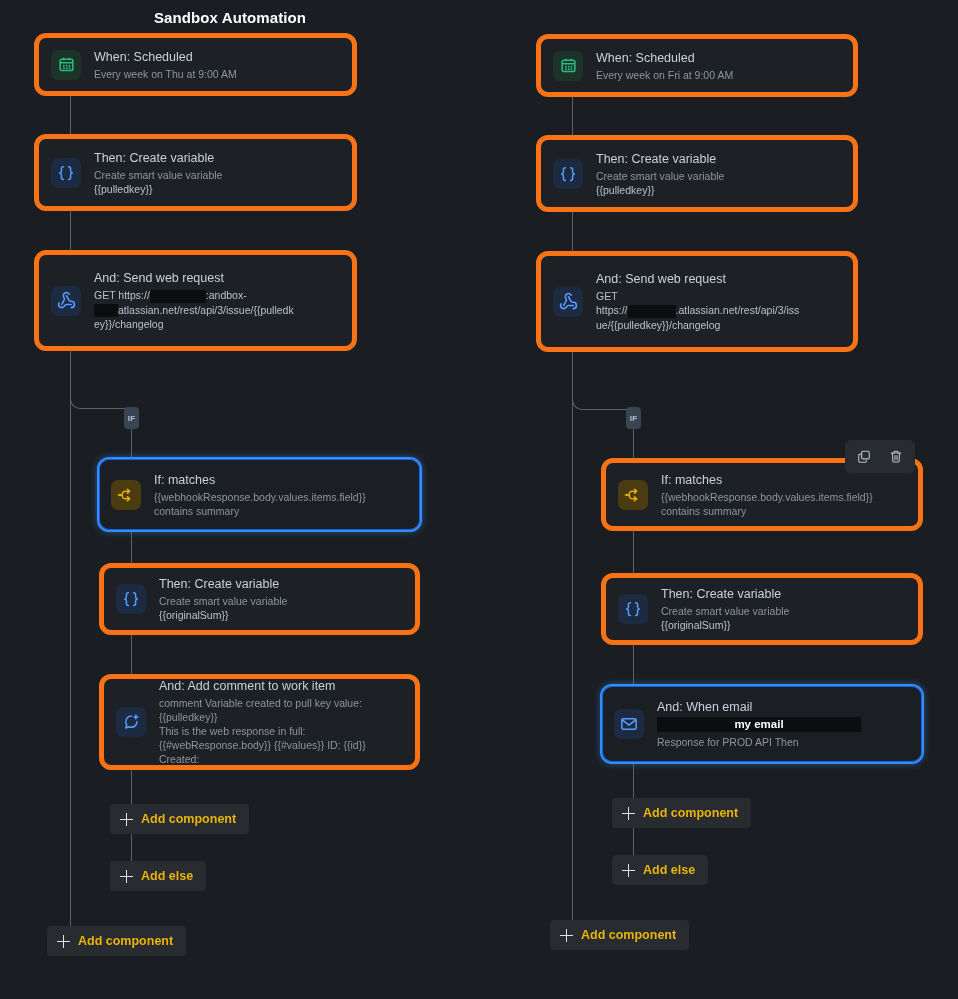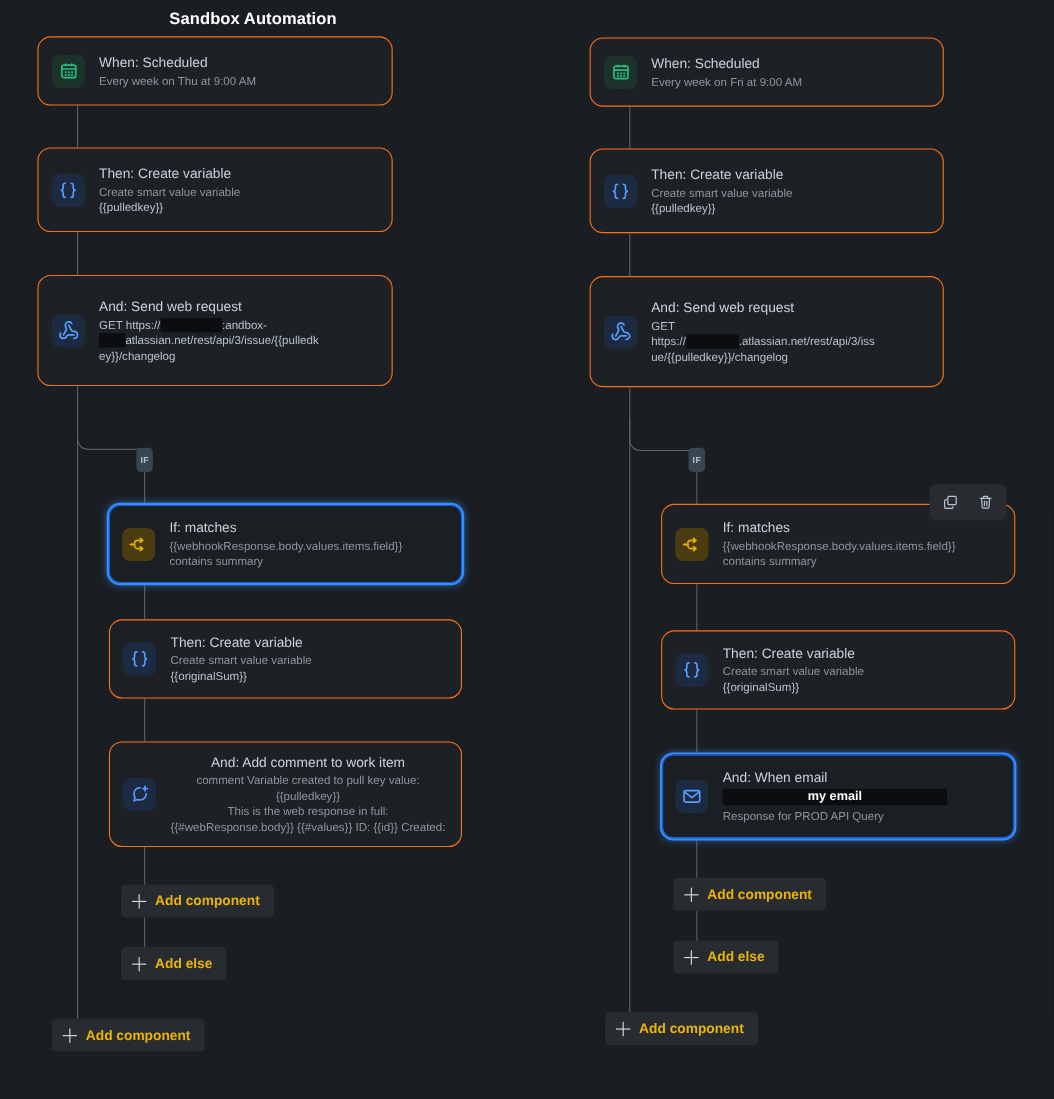--- a/index.html
+++ b/index.html
@@ -52,21 +52,21 @@
     font-size: 8px;
     font-weight: 600;
     display: flex; align-items: center; justify-content: center;
     letter-spacing: .3px;
   }
 
   
   .card {
     position: absolute;
     background: #1d2125;
-    border: 1px solid #f97316;
+    border: 5px solid #f97316;
     border-radius: 12px;
     display: flex;
     align-items: center;
     padding: 10px 14px 10px 12px;
   }
   .card.selected {
     border: 2px solid #388bff;
     background: #1b1f24;
     box-shadow: 0 0 0 1px #0c66e4 inset, 0 0 7px rgba(56,139,255,.45);
   }
@@ -257,21 +257,21 @@
         <path d="M15.5 3.5c2 0 2.6 1 2.6 2.6v3c0 1.4.8 2.4 2.2 2.9-1.4.5-2.2 1.5-2.2 2.9v3c0 1.6-.6 2.6-2.6 2.6"></path>
       </svg>
     </span>
     <div class="card-body">
       <div class="card-title">Then: Create variable</div>
       <div class="card-sub">Create smart value variable</div>
       <div class="card-sub mono-strong">{{originalSum}}</div>
     </div>
   </div>
 
-  <div class="card" style="left:99px; top:674px; width:321px; height:96px;text-align:center;">
+  <div class="card" style="left:99px; top:674px; width:321px; height:96px;">
     <span class="card-icon ic-blue">
       <svg width="18" height="18" viewBox="0 0 24 24" fill="none" stroke="#579dff" stroke-width="2" stroke-linecap="round" stroke-linejoin="round">
         <path d="M20 11.5a7.5 7.5 0 0 1-7.5 7.5c-1 0-2-.2-2.9-.6L5 20l1.3-4a7.3 7.3 0 0 1-1.3-4.2A7.5 7.5 0 0 1 12.5 4"></path>
         <line x1="18.5" y1="2.5" x2="18.5" y2="8"></line>
         <line x1="15.8" y1="5.2" x2="21.2" y2="5.2"></line>
       </svg>
     </span>
     <div class="card-body">
       <div class="card-title">And: Add comment to work item</div>
       <div class="card-sub">comment Variable created to pull key value: {{pulledkey}}</div>
@@ -409,21 +409,21 @@
   <div class="card selected" style="left:600px; top:684px; width:324px; height:80px;">
     <span class="card-icon ic-blue">
       <svg width="18" height="18" viewBox="0 0 24 24" fill="none" stroke="#579dff" stroke-width="2" stroke-linecap="round" stroke-linejoin="round">
         <rect x="2.5" y="5" width="19" height="14" rx="2"></rect>
         <polyline points="3,6.5 12,13.5 21,6.5"></polyline>
       </svg>
     </span>
     <div class="card-body">
       <div class="card-title">And: When email</div>
       <div class="redact-email">my email</div>
-      <div class="card-sub">Response for PROD API Query</div>
+      <div class="card-sub">Response for PROD API Then</div>
     </div>
   </div>
 
   <button class="add-btn" style="left:612px; top:798px;">
     <span class="plus"></span>
     <span>Add component</span>
   </button>
   <button class="add-btn" style="left:612px; top:855px;">
     <span class="plus"></span>
     <span>Add else</span>

